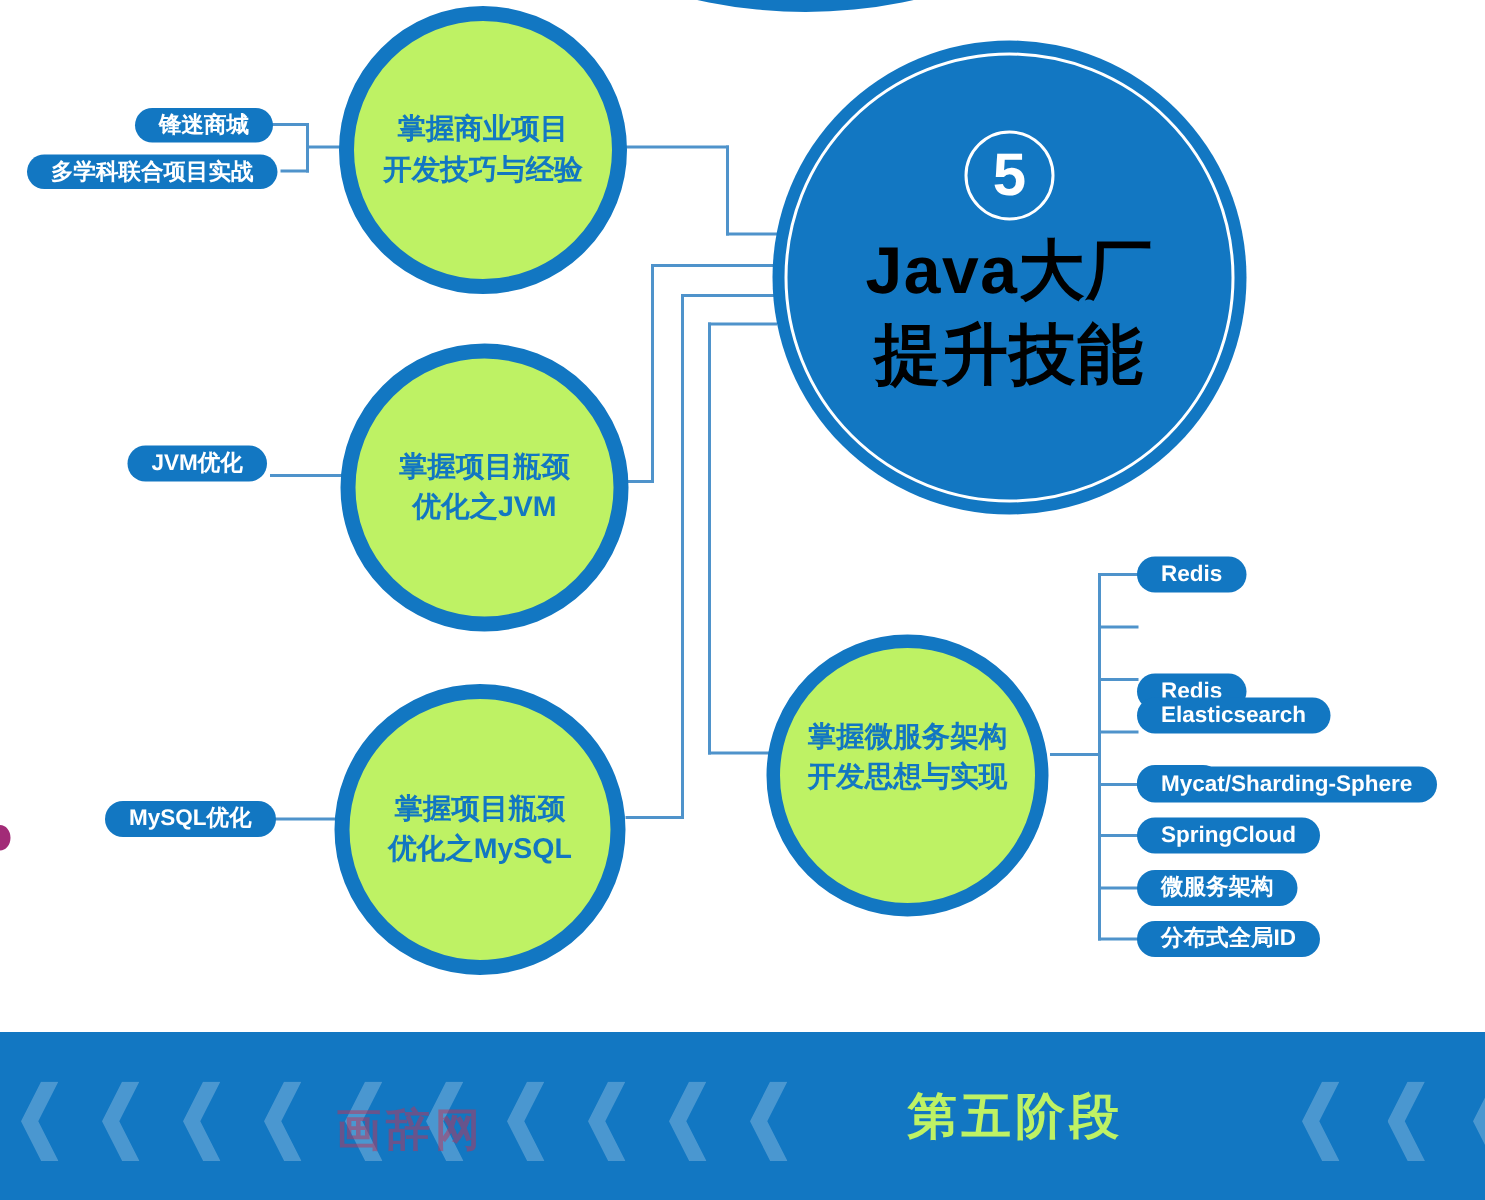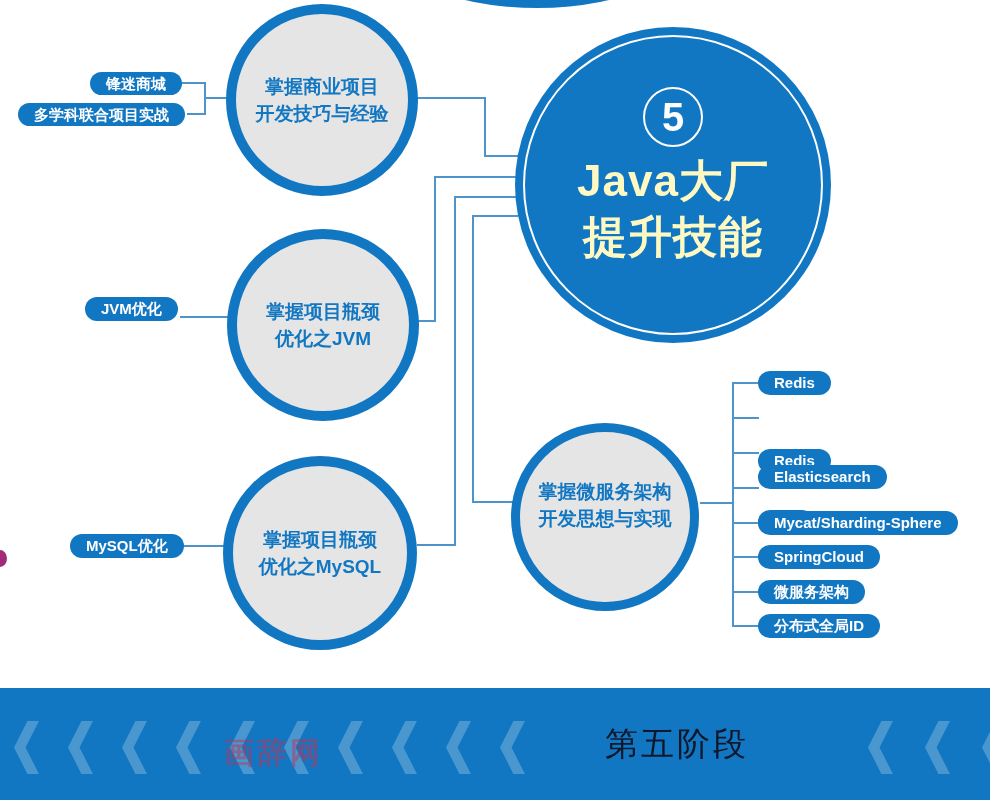--- a/index.html
+++ b/index.html
@@ -8,40 +8,40 @@
 
   
   .top-arc{position:absolute;left:207px;top:-652px;width:660px;height:660px;border-radius:50%;background:#1277c2;}
 
   
   .stage-circle{position:absolute;left:515px;top:27px;width:316px;height:316px;border-radius:50%;
     background:#1277c2;display:flex;flex-direction:column;align-items:center;box-sizing:border-box;padding-top:60px;}
   .stage-ring{position:absolute;inset:8px;border:2px solid #ffffff;border-radius:50%;}
   .stage-badge{width:56px;height:56px;border:2.5px solid #ffffff;border-radius:50%;display:flex;align-items:center;
     justify-content:center;color:#ffffff;font-size:40px;font-weight:bold;margin-bottom:6px;z-index:2;}
-  .stage-title{color:#fef9c3;font-size:44px;font-weight:bold;line-height:56px;z-index:2;letter-spacing:1px;}
+  .stage-title{color:#000000;font-size:44px;font-weight:bold;line-height:56px;z-index:2;letter-spacing:1px;}
 
   
-  .node-circle{position:absolute;border-radius:50%;background:#e5e5e5;border:10px solid #1277c2;box-sizing:border-box;
+  .node-circle{position:absolute;border-radius:50%;background:#bef264;border:10px solid #1277c2;box-sizing:border-box;
     display:flex;flex-direction:column;align-items:center;justify-content:center;text-align:center;}
   .node-circle .t{color:#1277c2;font-size:19px;font-weight:bold;line-height:27px;}
 
   
   .pill{position:absolute;height:24px;line-height:24px;border-radius:12px;background:#1277c2;color:#ffffff;
     font-size:15px;font-weight:bold;padding:0 16px;white-space:nowrap;text-align:center;}
 
   
   .line{position:absolute;background:#4f93cb;}
 
   
   .footer-bar{position:absolute;left:0;top:688px;width:990px;height:112px;background:#1277c2;}
   .chevron{position:absolute;width:32px;height:53px;background:rgba(255,255,255,0.24);
     clip-path:polygon(42% 0%,78% 0%,36% 50%,78% 100%,42% 100%,0% 50%);}
   .footer-label{position:absolute;left:557px;top:0;width:240px;height:112px;display:flex;align-items:center;
-    justify-content:center;color:#0f172a;font-size:33px;font-weight:normal;letter-spacing:3px;}
+    justify-content:center;color:#bef264;font-size:33px;font-weight:bold;letter-spacing:3px;}
 
   .watermark{position:absolute;left:224px;top:733px;font-size:30px;font-weight:bold;letter-spacing:3px;
     color:rgba(190,50,85,0.5);z-index:3;}
   .edge-dot{position:absolute;left:-7px;top:550px;width:14px;height:17px;border-radius:50%;background:#a22b77;}
 </style>
 </head>
 <body>
 
 <div class="canvas">
 

